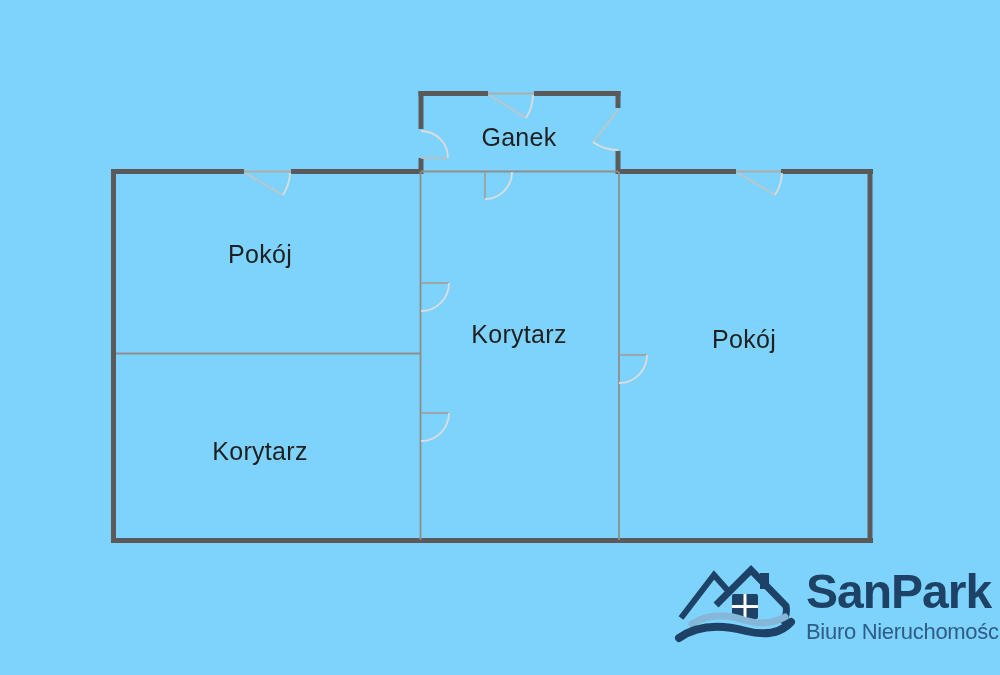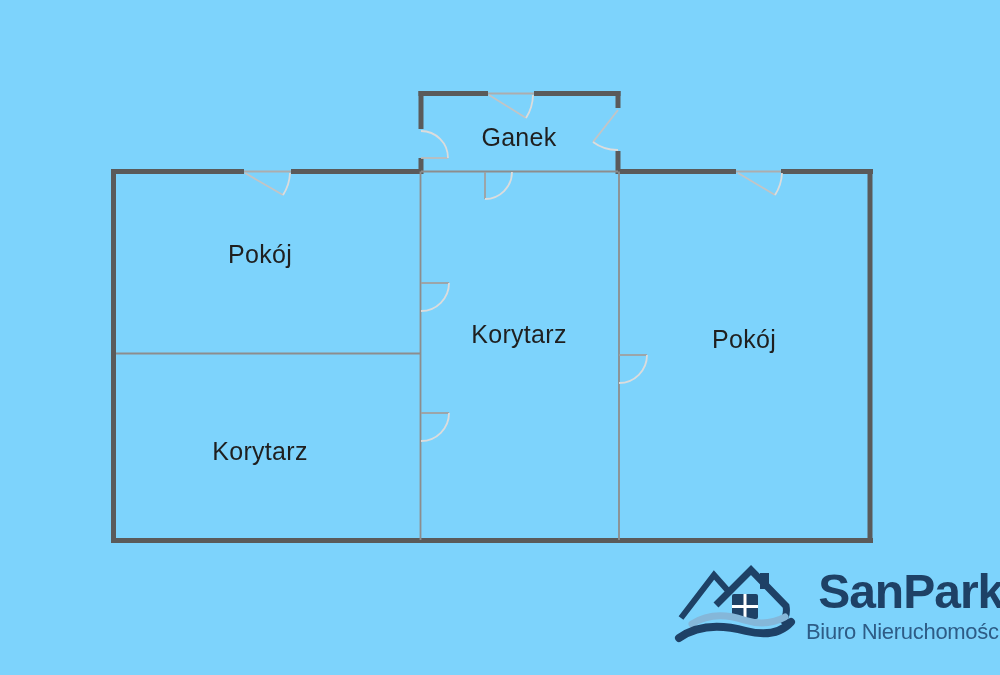--- a/index.html
+++ b/index.html
@@ -7,21 +7,21 @@
     position:relative;width:1000px;height:675px;background:#7dd3fc;
     overflow:hidden;font-family:"Liberation Sans",sans-serif;
   }
   .plan-svg{position:absolute;left:0;top:0;}
   .room-label{
     position:absolute;transform:translate(-50%,-50%);
     font-size:25px;color:#1f1f1f;white-space:nowrap;letter-spacing:.3px;
   }
   .logo{
     position:absolute;left:674px;top:558px;width:326px;height:110px;
-    display:flex;flex-direction:row;align-items:flex-start;text-align:right;
+    display:flex;flex-direction:row;align-items:flex-start;
   }
   .logo-icon{flex:0 0 auto;}
   .logo-text{display:flex;flex-direction:column;margin-left:4px;margin-top:10px;}
   .logo-title{
     font-size:48px;font-weight:700;color:#1e4166;line-height:1.0;
     letter-spacing:-1px;white-space:nowrap;
   }
   .logo-subtitle{
     font-size:22px;color:#2e5c86;margin-top:3px;letter-spacing:-.3px;white-space:nowrap;
   }

